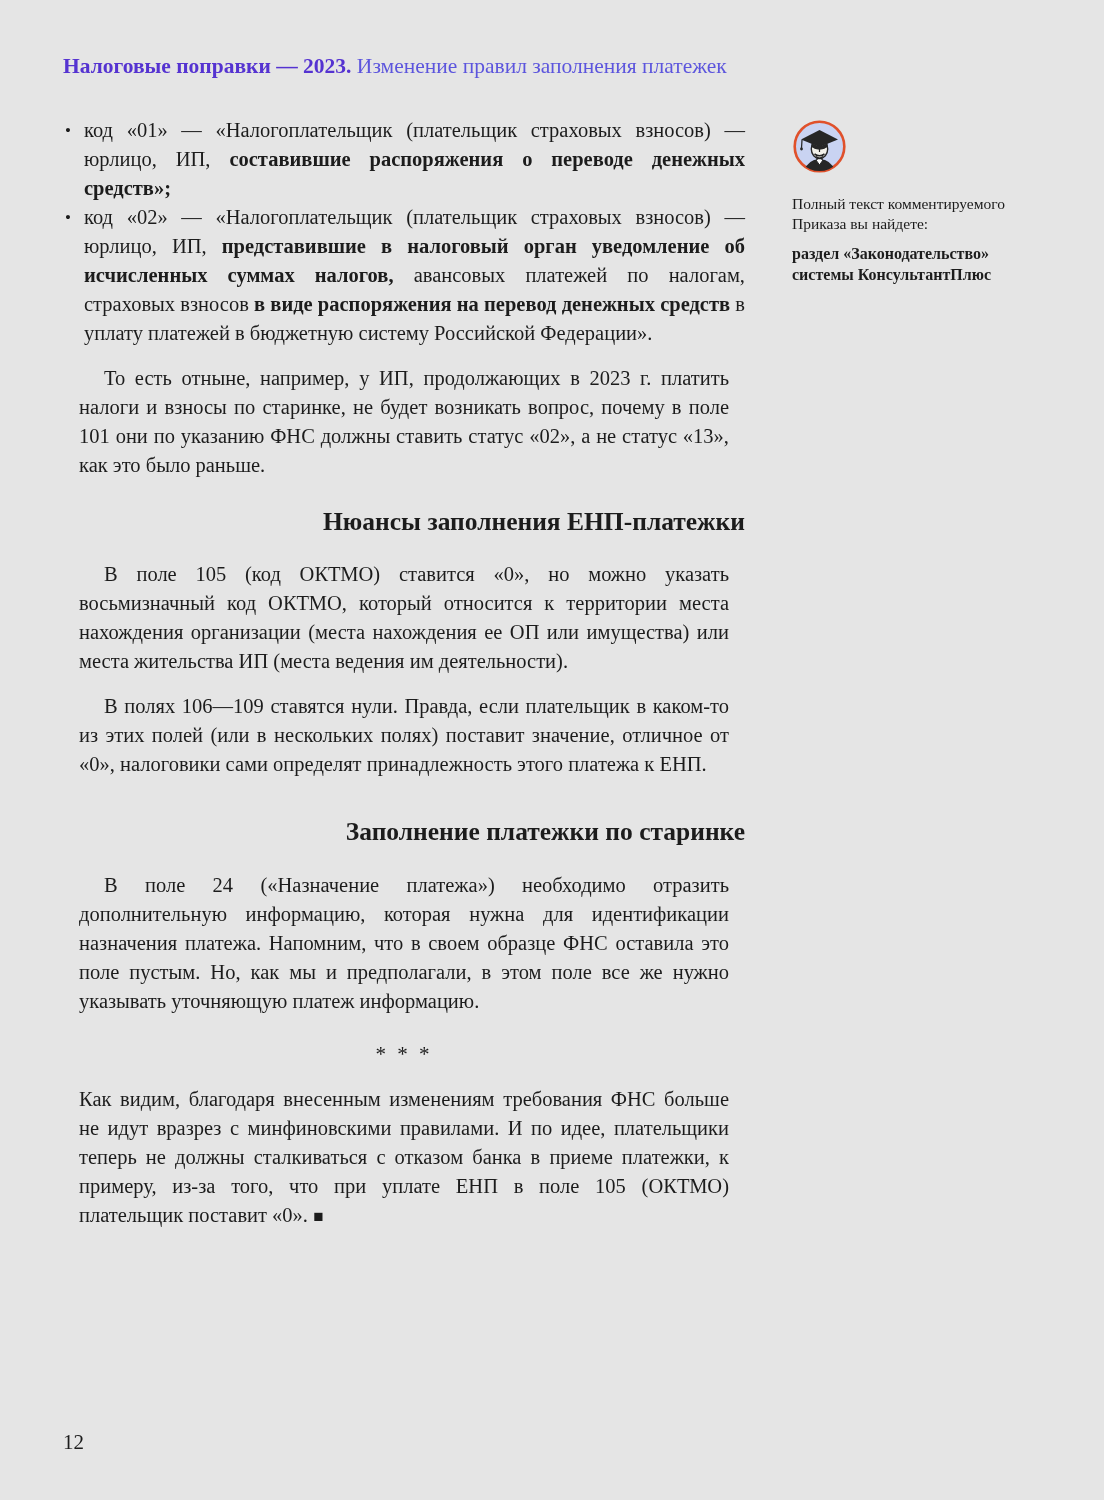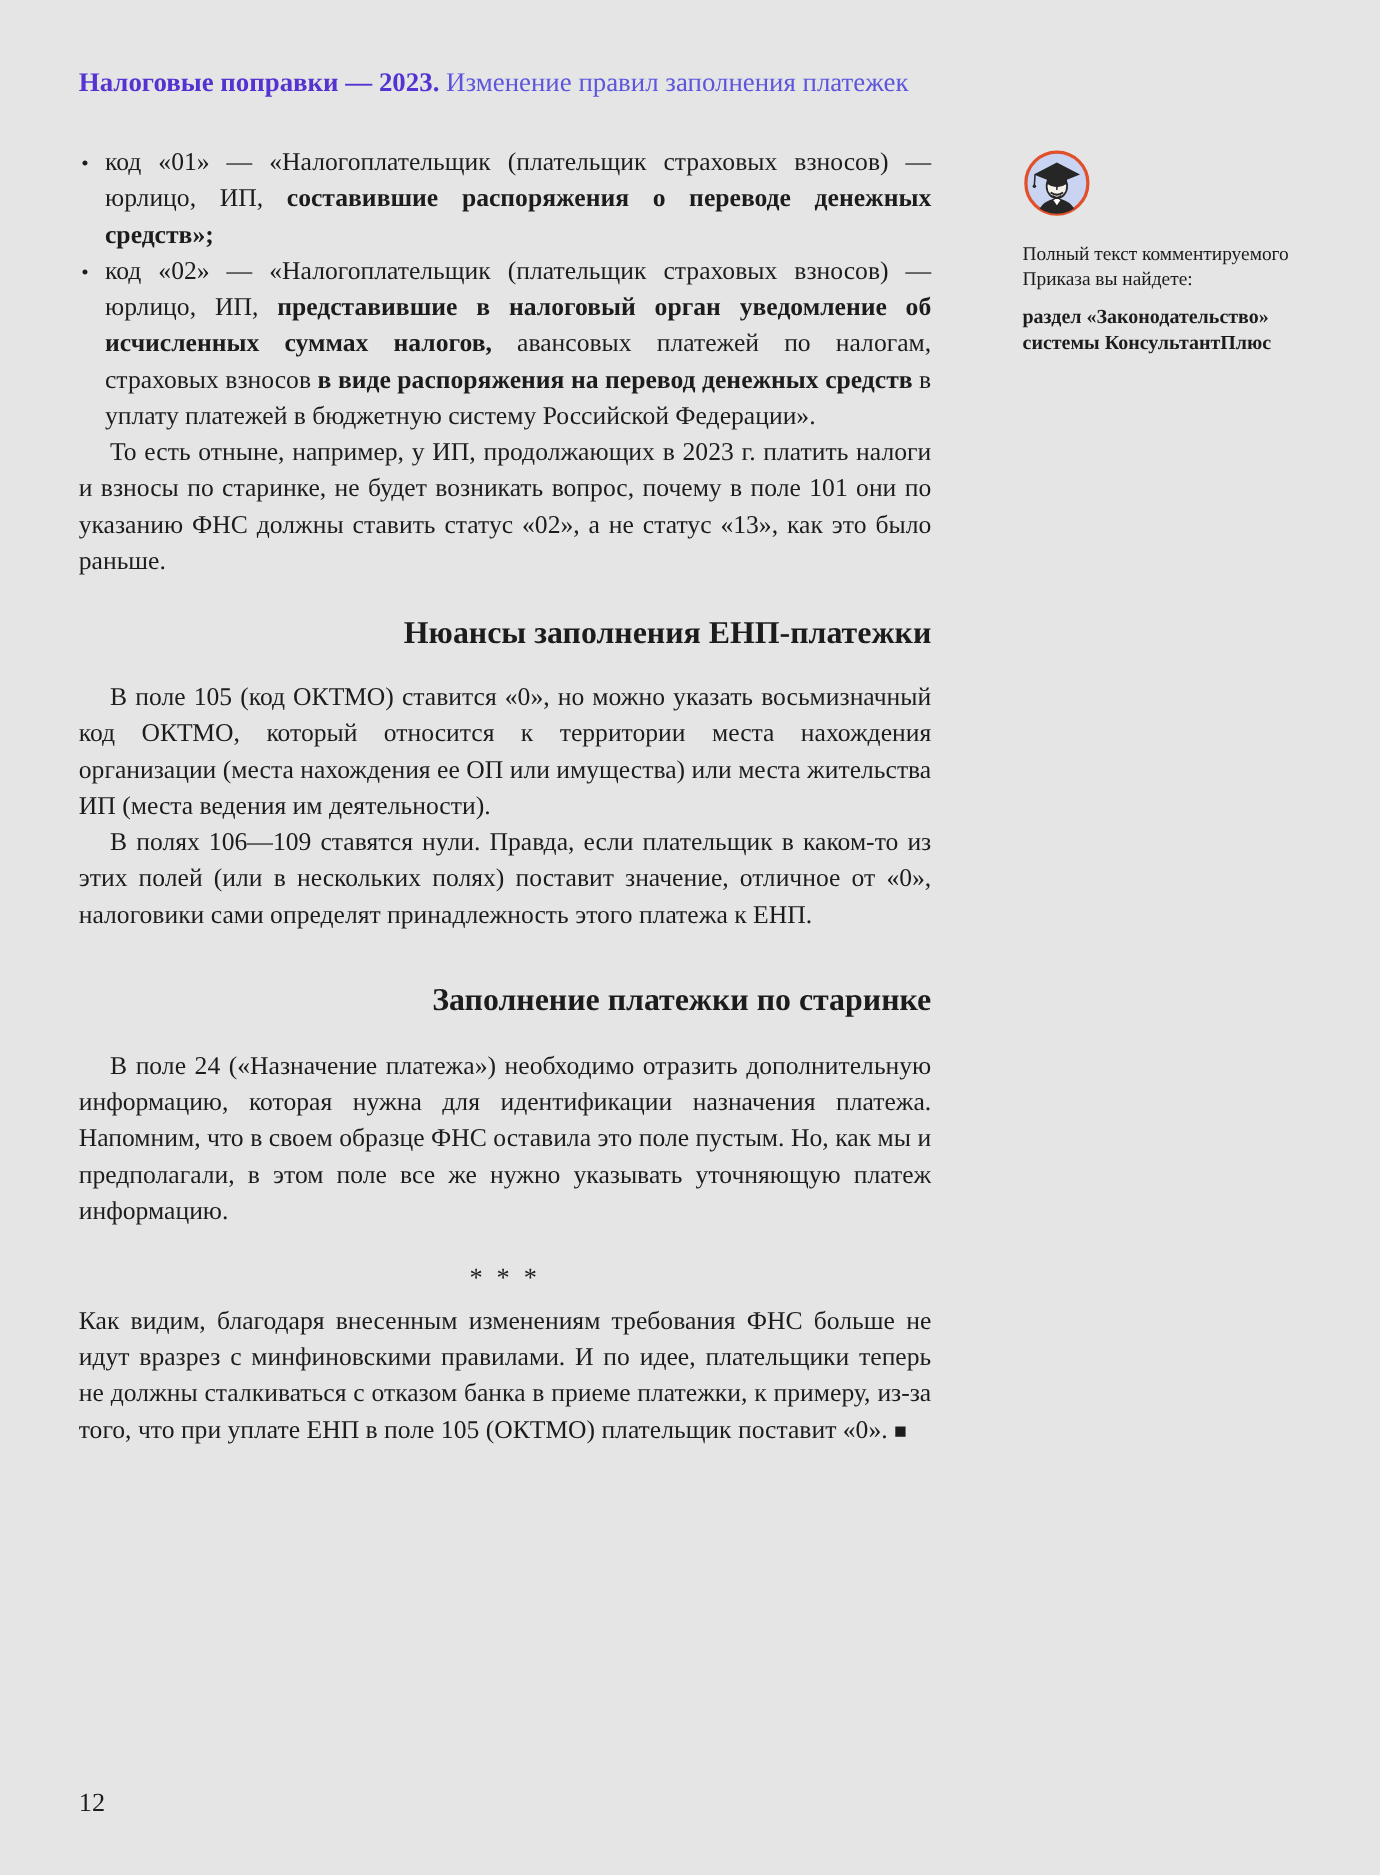--- a/index.html
+++ b/index.html
@@ -16,21 +16,21 @@
     position:absolute;left:63px;top:53px;width:980px;
     font-size:21.5px;line-height:26px;
   }
   .article-header .hb{font-weight:bold;color:#5533d1;}
   .article-header .hr{font-weight:normal;color:#5c55dd;}
   
   .main{
     position:absolute;left:63px;top:116px;width:682px;
     font-size:20.5px;line-height:29px;
   }
-  .main p{margin:0;text-align:justify;}
+  .main p{margin:16px;text-align:justify;}
   .main p.indent{text-indent:25px;}
   b,.b{font-weight:bold;}
   ul.codes{list-style:none;margin:0;padding:0;}
   ul.codes li{
     position:relative;padding-left:21px;text-align:justify;margin:0;
   }
   ul.codes li::before{
     content:"•";position:absolute;left:2px;top:0;
     font-size:17px;line-height:29px;color:#1c1c1c;
   }
@@ -40,21 +40,21 @@
   }
   .section-heading.second{margin-top:38px;margin-bottom:24px;}
   .separator{
     text-align:center;font-size:21px;letter-spacing:3px;
     margin:24px 0 6px 0;
   }
   .endmark{font-size:17px;}
   
   .sidebar{
     position:absolute;left:792px;top:119px;width:232px;
-    font-size:15.5px;line-height:20px;color:#1c1c1c;margin-left:26px;
+    font-size:15.5px;line-height:20px;color:#1c1c1c;
   }
   .sidebar .icon-wrap{width:55px;height:55px;margin:0 0 20px 0;}
   .sidebar .note-regular{margin:0 0 9px 0;}
   .sidebar .note-bold{margin:0;font-weight:bold;font-size:16px;line-height:21px;}
   
   .page-number{
     position:absolute;left:63px;top:1430px;
     font-size:21px;color:#1c1c1c;
   }
 </style>

